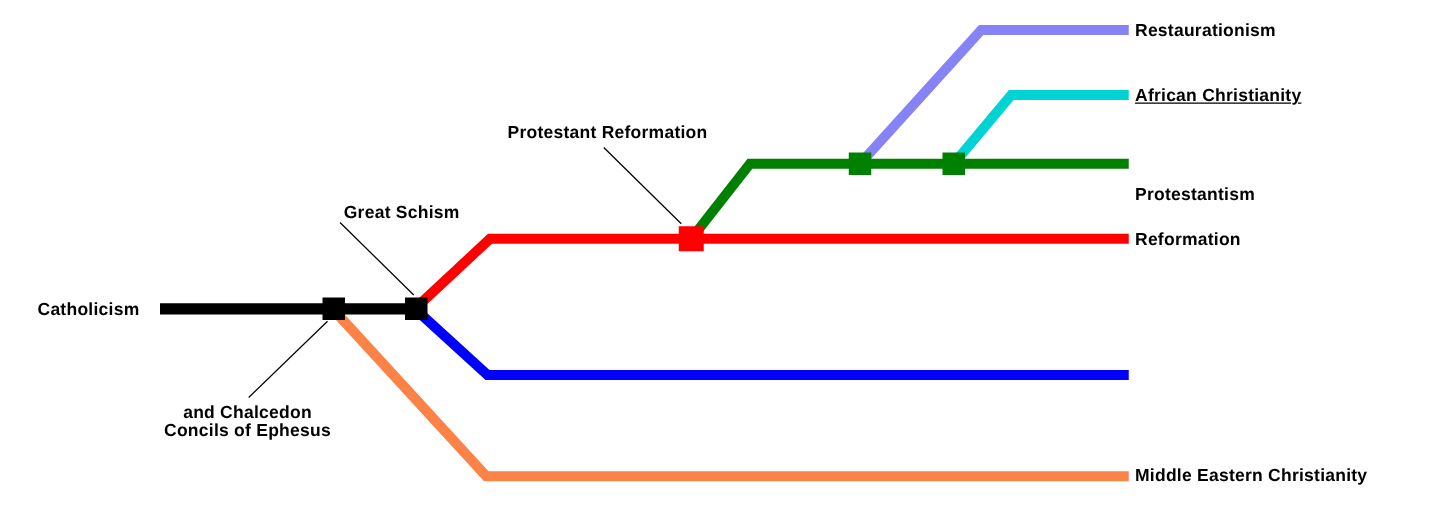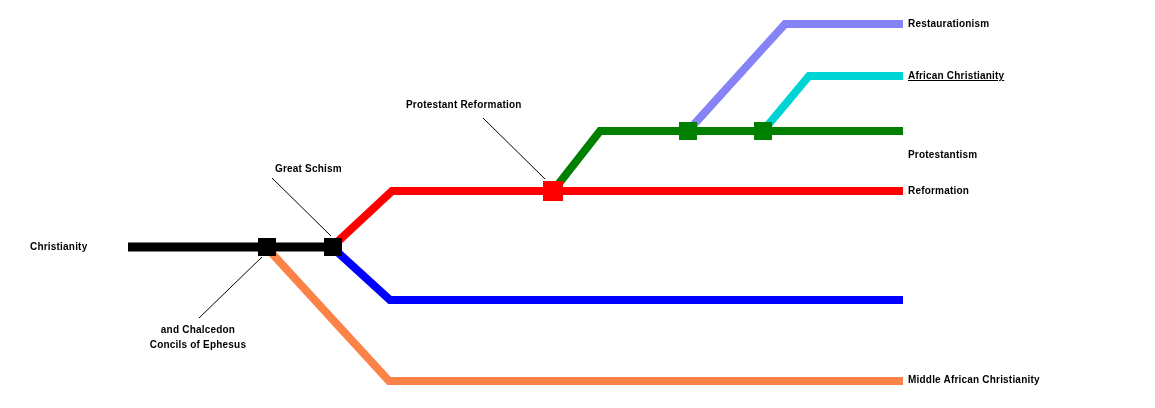--- a/index.html
+++ b/index.html
@@ -17,21 +17,21 @@
   }
   #diagram-svg {
     position: absolute;
     left: 0;
     top: 0;
     width: 1155px;
     height: 408px;
   }
   .lbl {
     position: absolute;
-    font-size: 10px;
+    font-size: 14px;
     font-weight: bold;
     color: #000000;
     letter-spacing: 0.2px;
     line-height: 16px;
     white-space: nowrap;
   }
   .lbl-christianity      { left: 30px;  top: 239px; }
   .lbl-restaurationism   { left: 908px; top: 16px;  }
   .lbl-african           { left: 908px; top: 68px; text-decoration: underline;  }
   .lbl-protestantism     { left: 908px; top: 123px; margin-top: 24px; }
@@ -70,27 +70,27 @@
     <line x1="272" y1="178" x2="331" y2="236" stroke-width="1" stroke="#000000"></line>
     <line x1="483" y1="118" x2="545" y2="179" stroke-width="1" stroke="#000000"></line>
 
     <rect x="258" y="238" width="18" height="18" fill="#000000"></rect>
     <rect x="324" y="238" width="18" height="18" fill="#000000"></rect>
     <rect x="543" y="181" width="20" height="20" fill="#FF0000"></rect>
     <rect x="679" y="122" width="18" height="18" fill="#008000"></rect>
     <rect x="754" y="122" width="18" height="18" fill="#008000"></rect>
   </svg>
 
-  <div class="lbl lbl-christianity">Christianity</div>
+  <div class="lbl lbl-christianity">Catholicism</div>
 
   <div class="lbl lbl-restaurationism">Restaurationism</div>
   <div class="lbl lbl-african">African Christianity</div>
   <div class="lbl lbl-protestantism">Protestantism</div>
   <div class="lbl lbl-catholicism">Reformation</div>
-  <div class="lbl lbl-middle-eastern">Middle African Christianity</div>
+  <div class="lbl lbl-middle-eastern">Middle Eastern Christianity</div>
 
   <div class="lbl lbl-reformation">Protestant Reformation</div>
   <div class="lbl lbl-great-schism">Great Schism</div>
 
   <div class="lbl lbl-councils">
     <span>and Chalcedon</span>
     <span>Concils of Ephesus</span>
   </div>
 
 </div>

